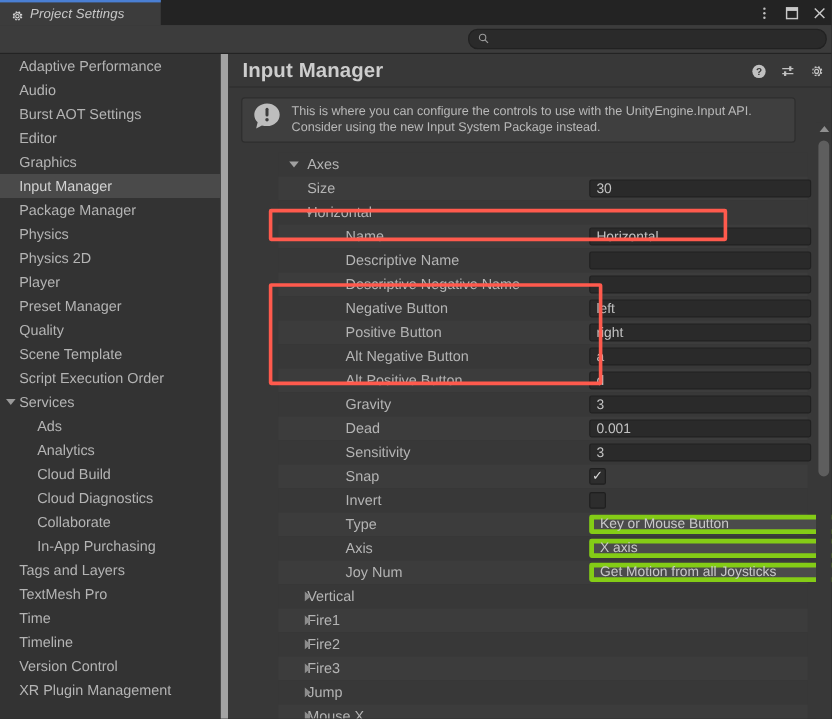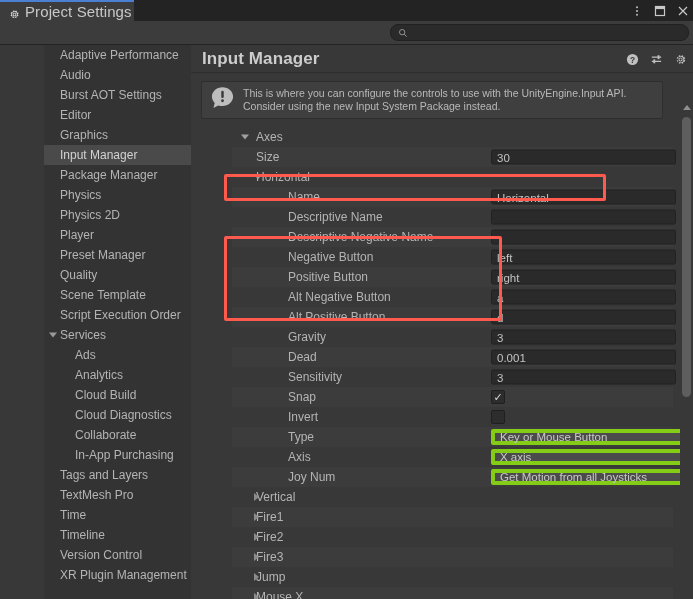--- a/index.html
+++ b/index.html
@@ -22,21 +22,21 @@
     background: #232323;
   }
   .tab {
     position: absolute; left: 0; top: 0; width: 134px; height: 21px;
     background: #3c3c3c;
     border-top: 2px solid #4a7fd4;
     display: flex; align-items: center; gap: 5px;
     padding-left: 9px;
   }
   .tab-label {
-    font-size: 15px; color: #c8c8c8; letter-spacing: .1px;
+    font-size: 11px; color: #c8c8c8; letter-spacing: .1px; font-style: italic;
   }
   .gear-sm { width: 11px; height: 11px; display: block; }
 
   .win-btns {
     position: absolute; right: 4px; top: 0; height: 21px;
     display: flex; align-items: center; gap: 11px;
   }
   .win-btn { width: 12px; height: 12px; display: flex; align-items: center; justify-content: center; cursor: default; }
 
   
@@ -58,21 +58,20 @@
     font-family: "Liberation Sans", sans-serif;
     width: 250px;
   }
 
   
   .sidebar {
     position: absolute; left: 0; top: 45px; width: 190px; height: 554px;
     background: #333333;
     border-right: 6px solid #a3a3a3;
     overflow: hidden;
-    margin-left: 44px;
   }
   .side-item {
     height: 20px; display: flex; align-items: center;
     font-size: 12px; color: #b4b4b4;
     padding-left: 16px; position: relative;
     cursor: default;
     white-space: nowrap;
   }
   .side-item.indent { padding-left: 31px; }
   .side-item.selected { background: #4a4a4a; color: #d2d2d2; }

